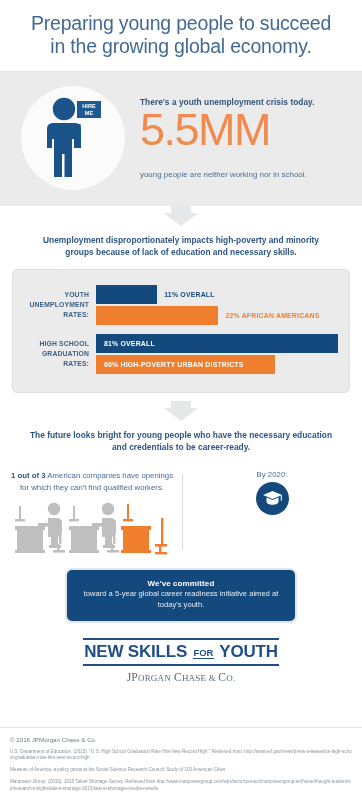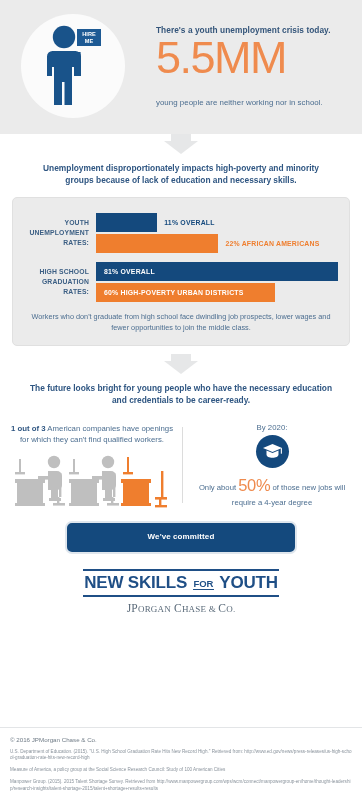--- a/index.html
+++ b/index.html
@@ -21,21 +21,21 @@
   .header h1 {
     font-size:19.5px; line-height:1.18;
     font-weight:400; color:#436a92;
     letter-spacing:-0.2px;
   }
 
   
   .hero {
     background:#ebebeb;
     padding:14px 14px 16px;
-    display:flex; align-items:center; gap:24px;
+    display:flex; align-items:center; gap:8px;
   }
   .hero-fig { width:118px; flex:0 0 118px; display:flex; justify-content:center; }
   .circle-fig {
     width:104px; height:104px; border-radius:50%;
     background:#fbfbfb;
     display:flex; align-items:center; justify-content:center;
   }
   .hero-text { flex:1; padding-right:2px; }
   .hero-lead { font-size:8.3px; font-weight:bold; color:#34557a; letter-spacing:0.05px; }
   .bignum {
@@ -154,20 +154,23 @@
   }
   .copy { font-size:6.2px; color:#6f7b86; margin-bottom:6px; }
   .cite { font-size:4.6px; color:#8a939c; line-height:1.5; margin-bottom:5px; word-break:break-all; }
   .cite:last-child { margin-bottom:0; }
 </style>
 </head>
 <body>
 
 <div class="page">
 
+  <div class="header">
+    <h1>Preparing young people to succeed in the growing global economy.</h1>
+  </div>
 
   <div class="hero">
     <div class="hero-fig">
       <div class="circle-fig">
         <svg width="74" height="84" viewBox="0 0 74 84">
           <circle cx="28" cy="13" r="11.2" fill="#19538a"></circle>
           <path d="M16.5 27h23a5.5 5.5 0 0 1 5.5 5.5V52h-7V43h-2v38h-7.5V58h-2.5v23H18V43h-2v9H11V32.5A5.5 5.5 0 0 1 16.5 27z" fill="#19538a"></path>
           <rect x="42" y="28" width="2.6" height="16" fill="#19538a"></rect>
           <rect x="41" y="5" width="24" height="17" fill="#1d5a94"></rect>
           <text x="53" y="12.4" font-family="Liberation Sans, sans-serif" font-size="5.6" font-weight="bold" fill="#ffffff" text-anchor="middle">HIRE</text>
@@ -217,21 +220,20 @@
             </div>
           </div>
           <div class="barrow">
             <div class="bar orange bar-rel" style="width:74%">
               <span class="bar-in">60% HIGH-POVERTY URBAN DISTRICTS</span>
             </div>
           </div>
         </div>
       </div>
 
-      <div class="panel-note">Workers who don't graduate from high school face dwindling job prospects, lower wages and fewer opportunities to join the middle class.</div>
     </div>
   </div>
 
   <div class="arrow-wrap" style="margin-top:8px;">
     <div class="arrow-col">
       <div class="arrow-stem"></div>
       <div class="arrow"></div>
     </div>
   </div>
 
@@ -294,29 +296,27 @@
 
       <div class="col-right">
         <div class="by2020">By 2020:</div>
         <div class="cap-circle">
           <svg width="21" height="16" viewBox="0 0 21 16">
             <path d="M10.5 1 20 5l-9.5 4L1 5z" fill="#ffffff"></path>
             <path d="M4.5 7.4v4.1c0 2 2.7 3.3 6 3.3s6-1.3 6-3.3V7.4l-6 2.6z" fill="#ffffff"></path>
             <rect x="18.8" y="5.1" width="1.1" height="5.6" fill="#ffffff"></rect>
           </svg>
         </div>
-        <div class="rstat">
-          <span>Only about </span><span class="pct">50%</span><span> of those new jobs will require a 4-year degree</span>
-        </div>
       </div>
     </div>
   </div>
 
   <div class="commit">
     <div class="commit-top">We've committed</div>
+    <div class="commit-sub">toward a 5-year global career readiness initiative aimed at today's youth.</div>
   </div>
 
   <div class="logo">
     <div class="logo-rules">
       <div class="rule-t"></div>
       <div class="logo-main">
         <span>NEW SKILLS</span>
         <span class="logo-for">FOR</span>
         <span>YOUTH</span>
       </div>

